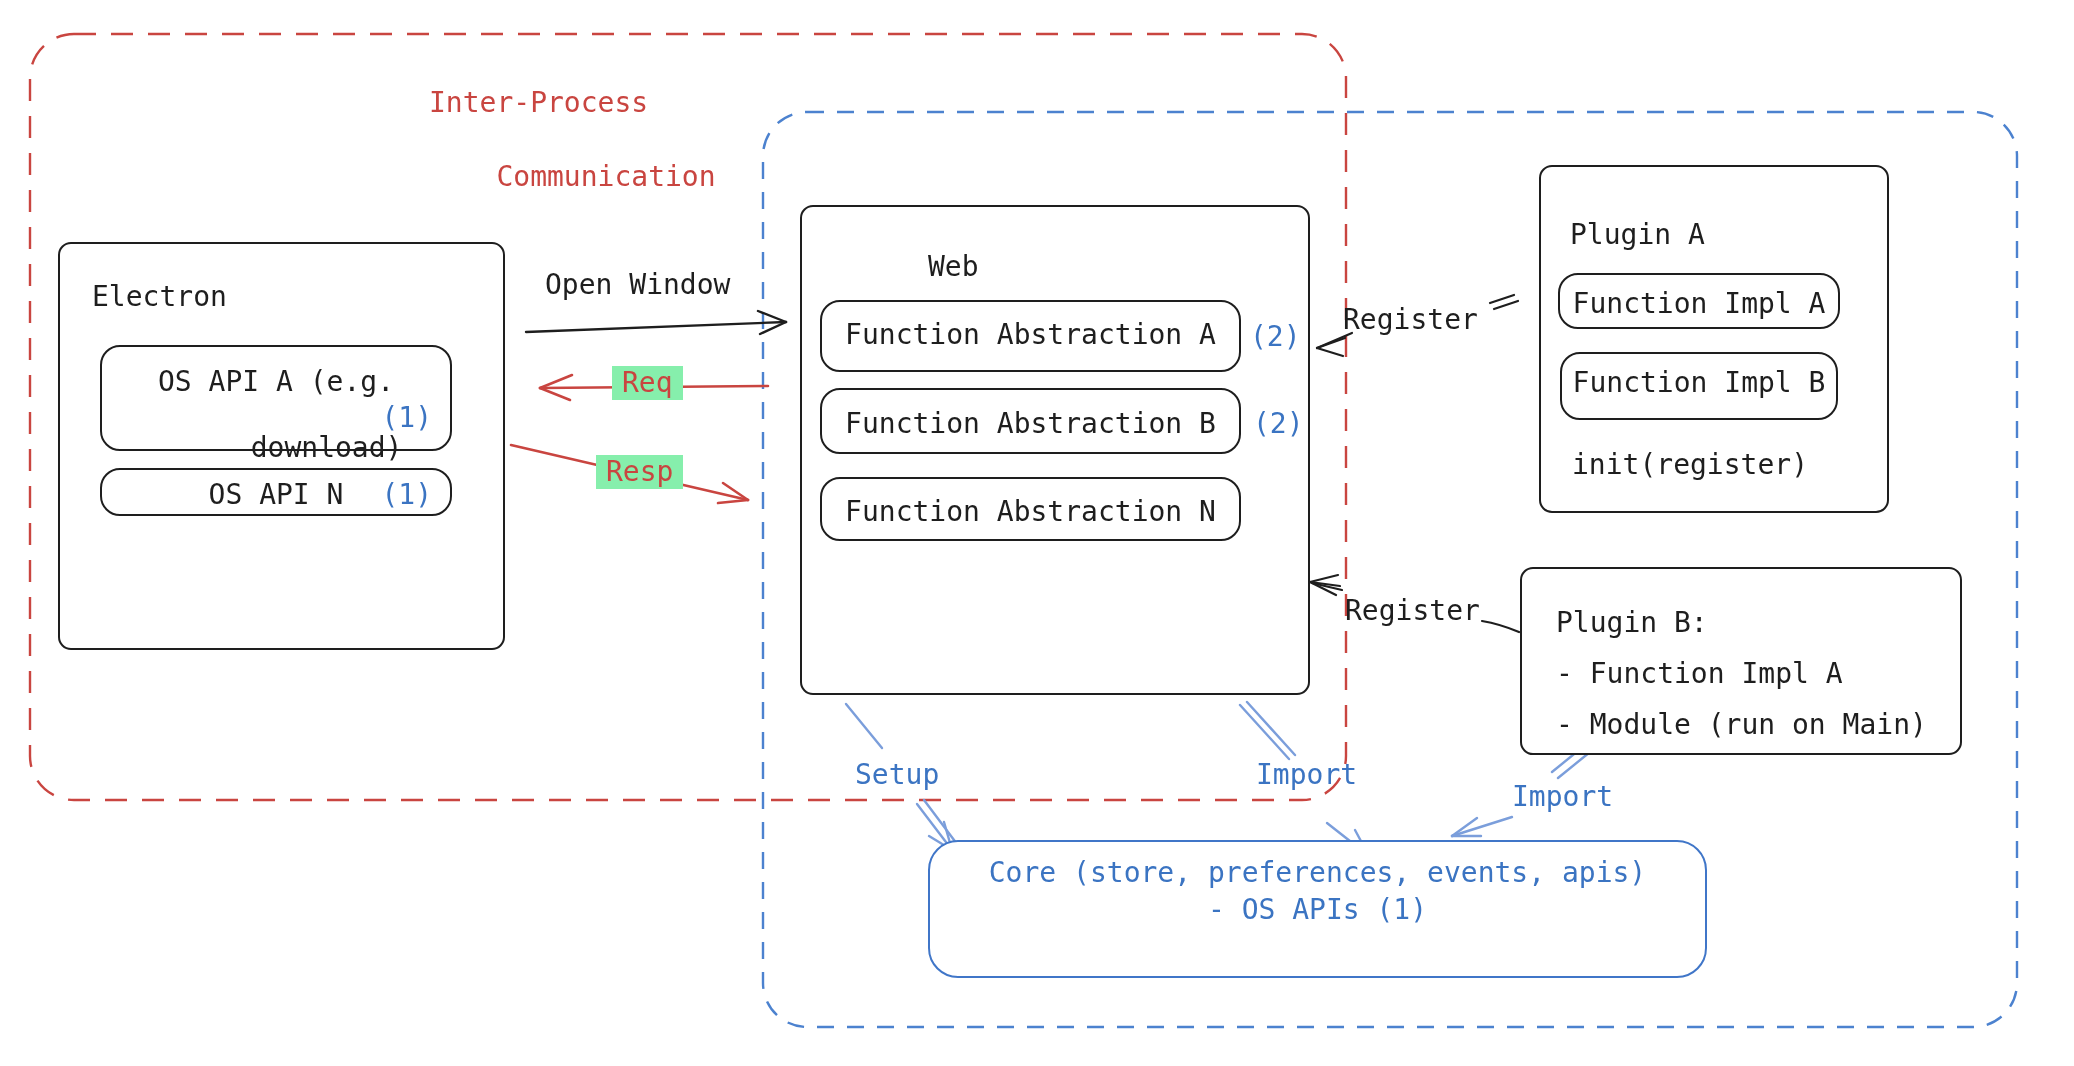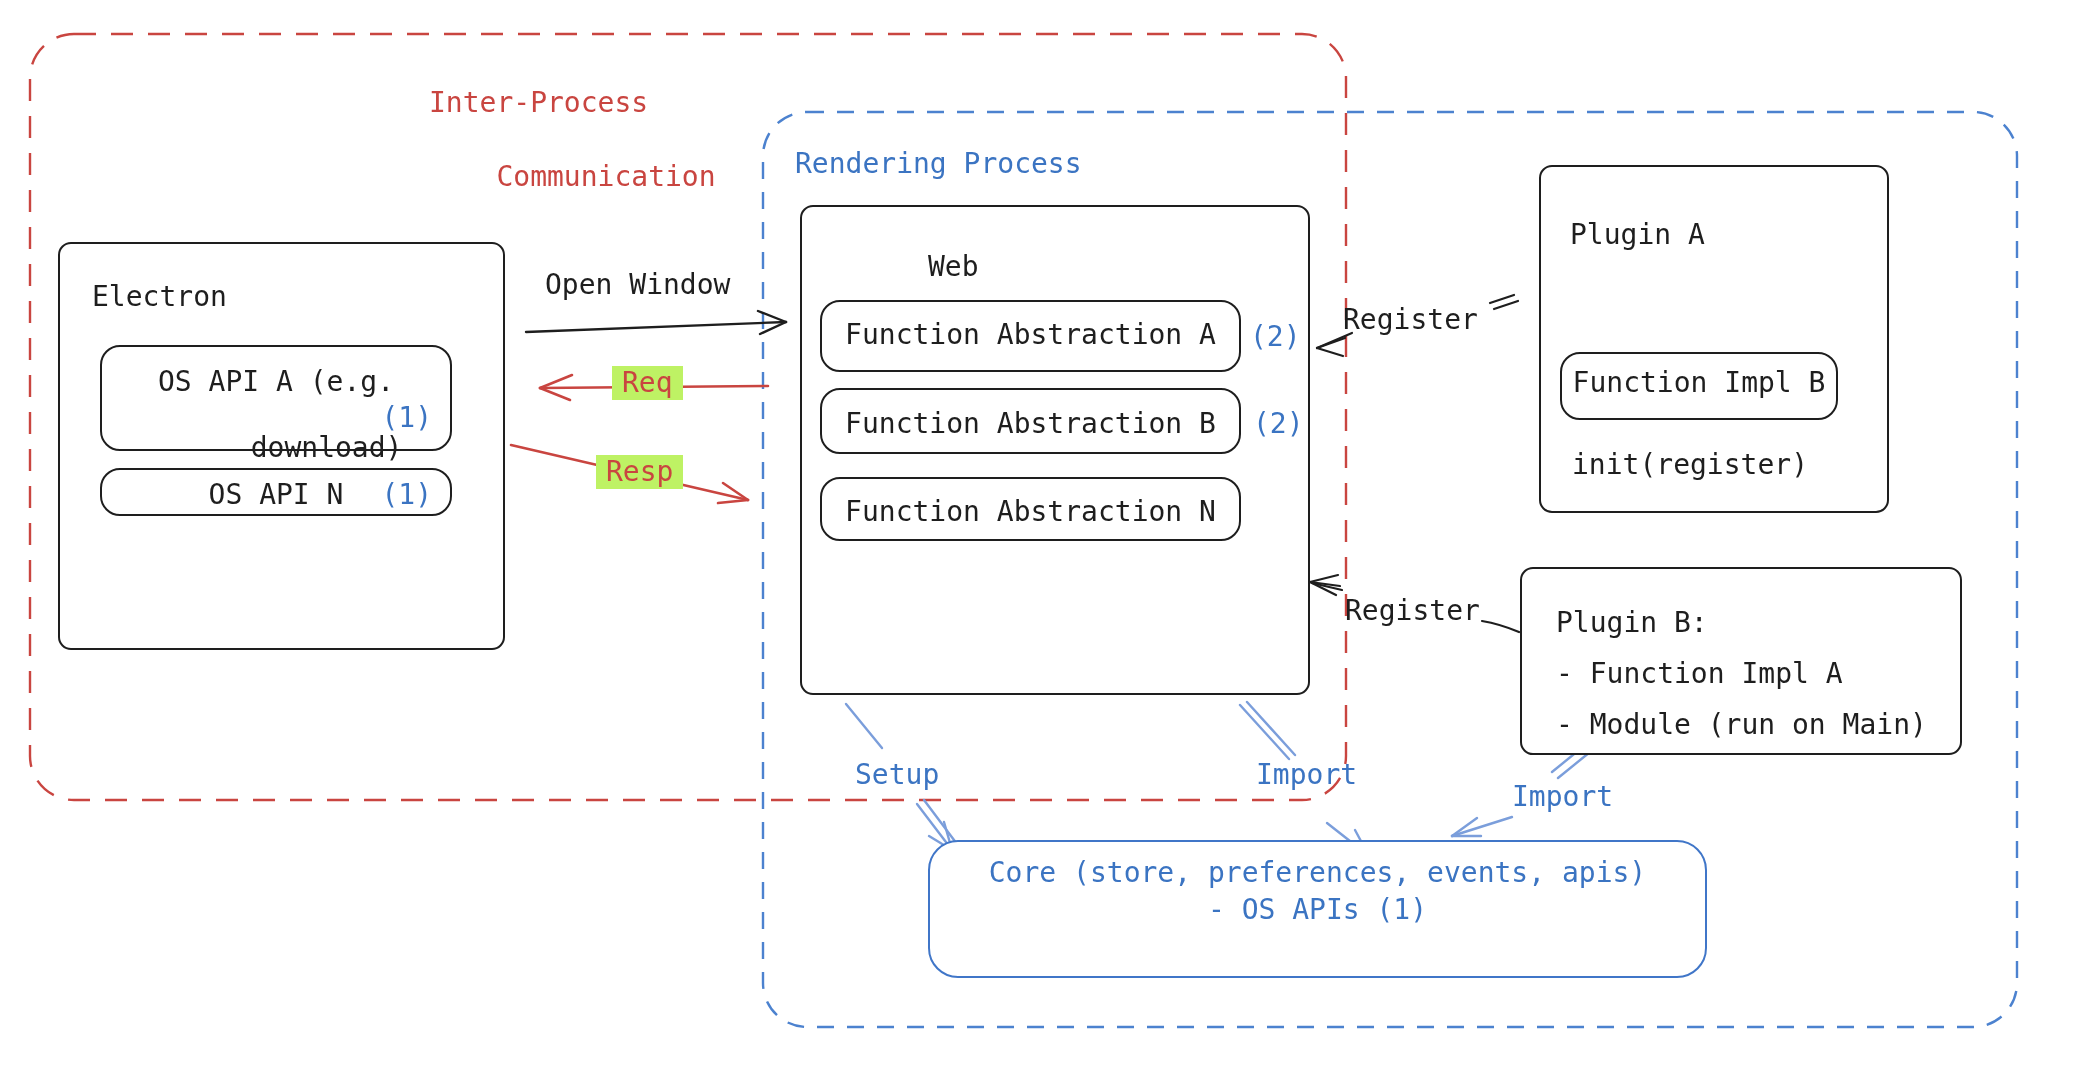--- a/index.html
+++ b/index.html
@@ -25,21 +25,21 @@
     position:absolute;
     z-index:3;
     font-size:28px;
     line-height:34px;
     color:#1e1e1e;
     white-space:pre;
     font-weight:500;
   }
   .lbl.red{color:#c94540;}
   .lbl.blue{color:#3b74c2;}
-  .lbl.on-line{background:#bef264;padding:0 10px;}
+  .lbl.on-line{background:#86efac;padding:0 10px;}
   .two-line{line-height:37px;}
   .center-text{
     position:absolute;left:0;right:0;
     text-align:center;
     font-size:28px;color:#1e1e1e;
     z-index:3;white-space:pre;font-weight:500;
   }
   .ref{
     position:absolute;z-index:3;
     font-size:28px;color:#3b74c2;font-weight:500;white-space:pre;
@@ -113,21 +113,20 @@
       <path d="M1590 752 L1558 778"></path>
       <path d="M1512 817 L1452 836"></path>
       <path d="M1452 836 L1477 818"></path>
       <path d="M1452 836 L1481 836"></path>
     </g>
   </svg>
 
   <div class="lbl red two-line" style="left:429px;top:84px;"><span>Inter-Process</span><br>
     <span>Communication</span></div>
 
-  <div class="lbl blue" style="left:795px;top:147px;">Rendering Process</div>
 
   <div class="box" style="left:58px;top:242px;width:447px;height:408px;"></div>
   <div class="lbl" style="left:92px;top:280px;">Electron</div>
 
   <div class="box small" style="left:100px;top:345px;width:352px;height:106px;">
     <div class="center-text" style="top:18px;line-height:33px;"><span>OS API A (e.g.</span><br>
       <span>download)</span></div>
     <div class="ref" style="right:18px;top:54px;">(1)</div>
   </div>
 
@@ -157,20 +156,23 @@
     <div class="center-text" style="top:16px;">Function Abstraction N</div>
   </div>
 
 
   <div class="lbl" style="left:1343px;top:303px;">Register</div>
   <div class="lbl" style="left:1345px;top:594px;">Register</div>
 
   <div class="box" style="left:1539px;top:165px;width:350px;height:348px;"></div>
   <div class="lbl" style="left:1570px;top:218px;">Plugin A</div>
 
+  <div class="box small" style="left:1558px;top:273px;width:282px;height:56px;">
+    <div class="center-text" style="top:12px;">Function Impl A</div>
+  </div>
   <div class="box small" style="left:1560px;top:352px;width:278px;height:68px;">
     <div class="center-text" style="top:12px;">Function Impl B</div>
   </div>
   <div class="lbl" style="left:1572px;top:448px;">init(register)</div>
 
   <div class="box" style="left:1520px;top:567px;width:442px;height:188px;">
     <div class="lbl" style="position:static;padding:28px 0 0 34px;line-height:51px;"><span class="pb-line">Plugin B:</span><span class="pb-line">- Function Impl A</span><span class="pb-line">- Module (run on Main)</span></div>
   </div>
 
   <div class="lbl blue" style="left:855px;top:758px;">Setup</div>

